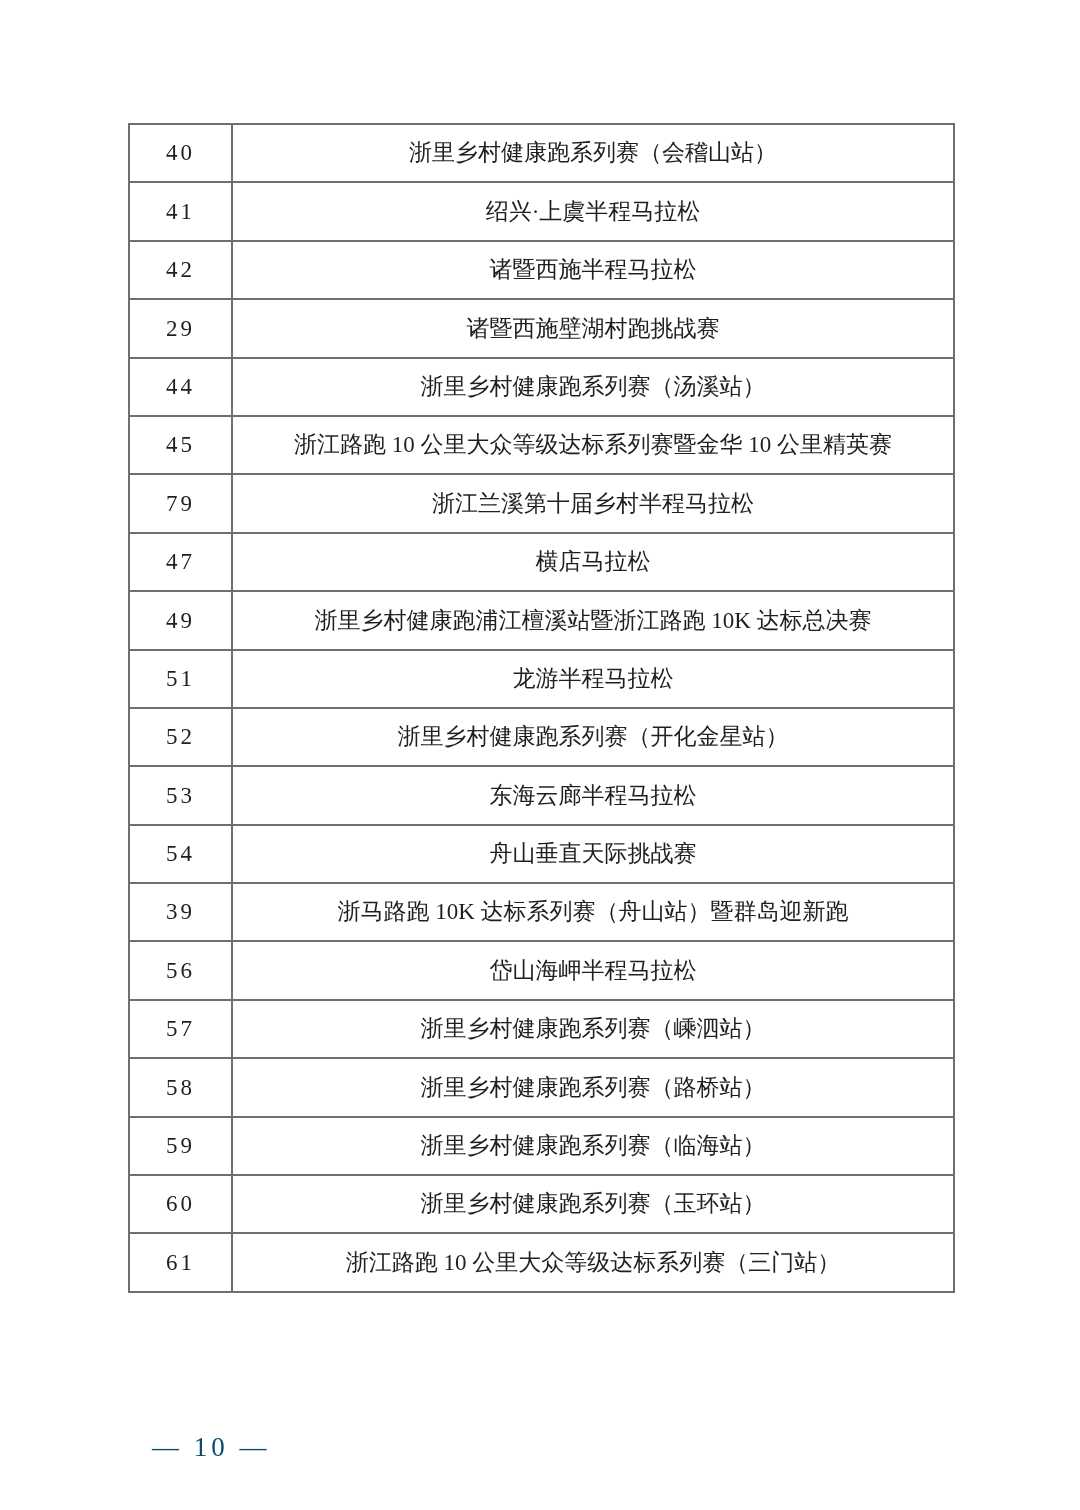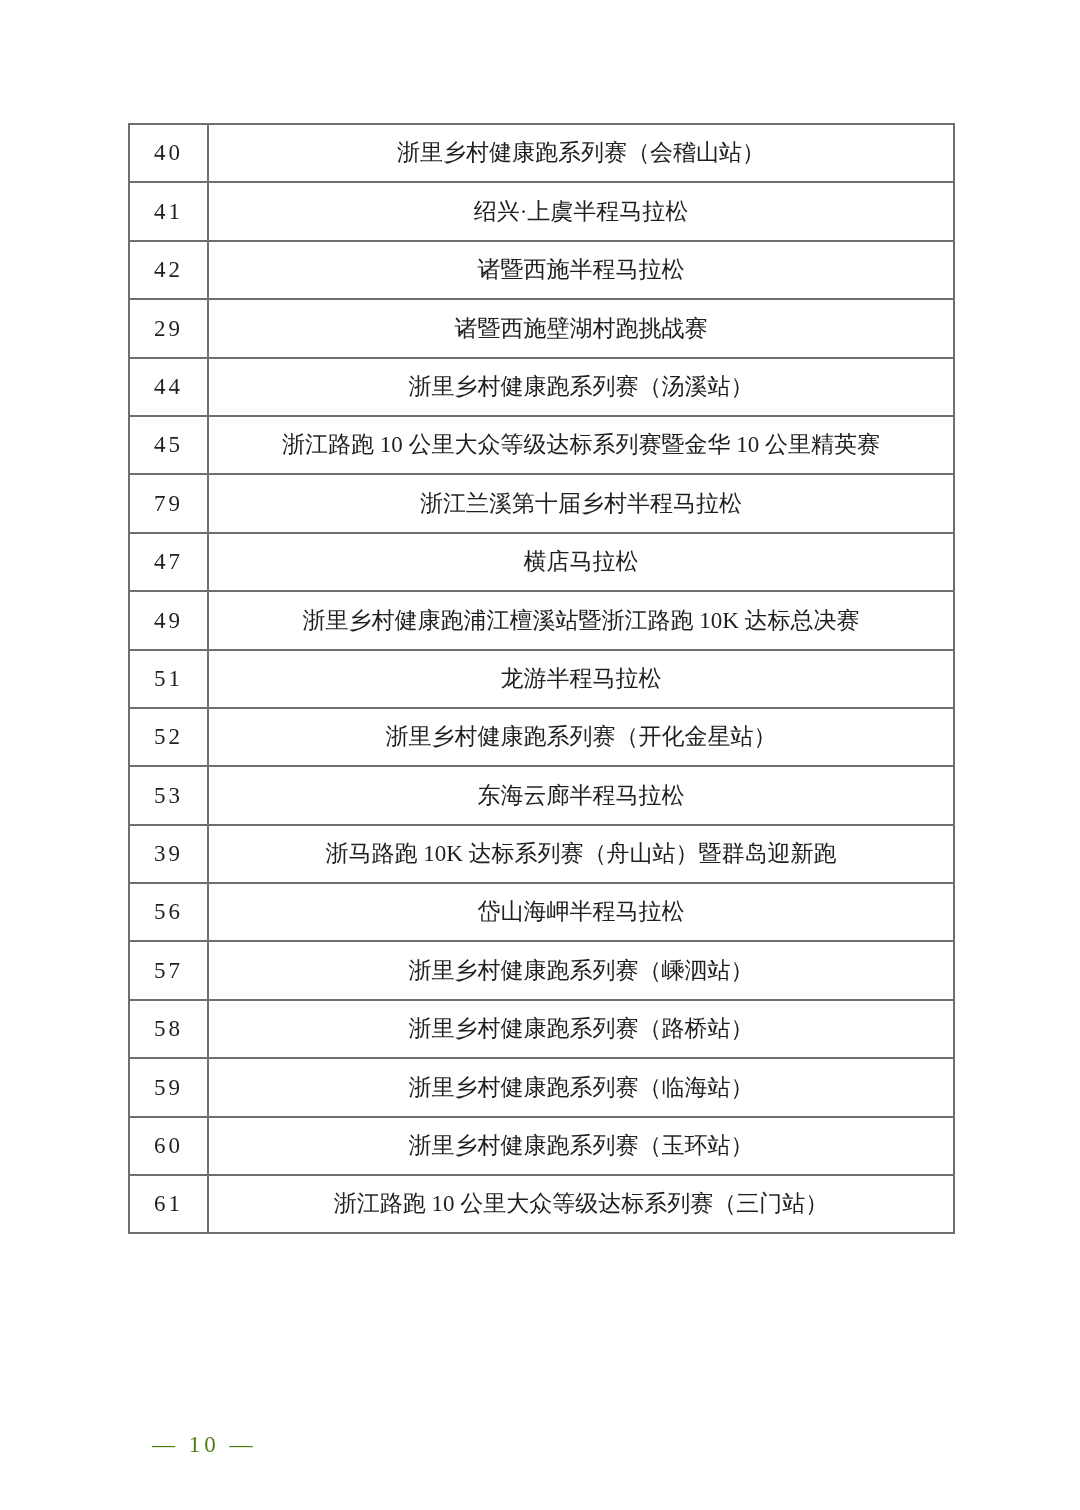--- a/index.html
+++ b/index.html
@@ -26,36 +26,36 @@
   }
   table.race-table td {
     border: 2px solid #6f6f6f;
     height: 56.4px;
     text-align: center;
     vertical-align: middle;
     font-size: 23px;
     line-height: 1.2;
     color: #1f1f23;
     background: #ffffff;
-    padding: 0 0;
+    padding: 0 12px;
     white-space: nowrap;
     overflow: hidden;
   }
   table.race-table td.num {
     width: 77px;
     letter-spacing: 3px;
     font-family: "Liberation Serif", "DejaVu Serif", serif;
   }
   .page-footer {
     position: absolute;
     left: 152px;
     top: 1432px;
-    font-size: 23px;
+    font-size: 27px;
     letter-spacing: 4px;
-    color: #4d7c0f;
+    color: #0c4a6e;
     font-family: "Liberation Serif", "DejaVu Serif", serif;
   }
 </style>
 </head>
 <body>
 
 <div class="page">
 
   <table class="race-table">
     <tbody id="race-tbody">
@@ -101,20 +101,24 @@
         </tr>
         <tr>
           <td class="num">52</td>
           <td>浙里乡村健康跑系列赛（开化金星站）</td>
         </tr>
         <tr>
           <td class="num">53</td>
           <td>东海云廊半程马拉松</td>
         </tr>
         <tr>
+          <td class="num">54</td>
+          <td>舟山垂直天际挑战赛</td>
+        </tr>
+        <tr>
           <td class="num">39</td>
           <td>浙马路跑 10K 达标系列赛（舟山站）暨群岛迎新跑</td>
         </tr>
         <tr>
           <td class="num">56</td>
           <td>岱山海岬半程马拉松</td>
         </tr>
         <tr>
           <td class="num">57</td>
           <td>浙里乡村健康跑系列赛（嵊泗站）</td>

